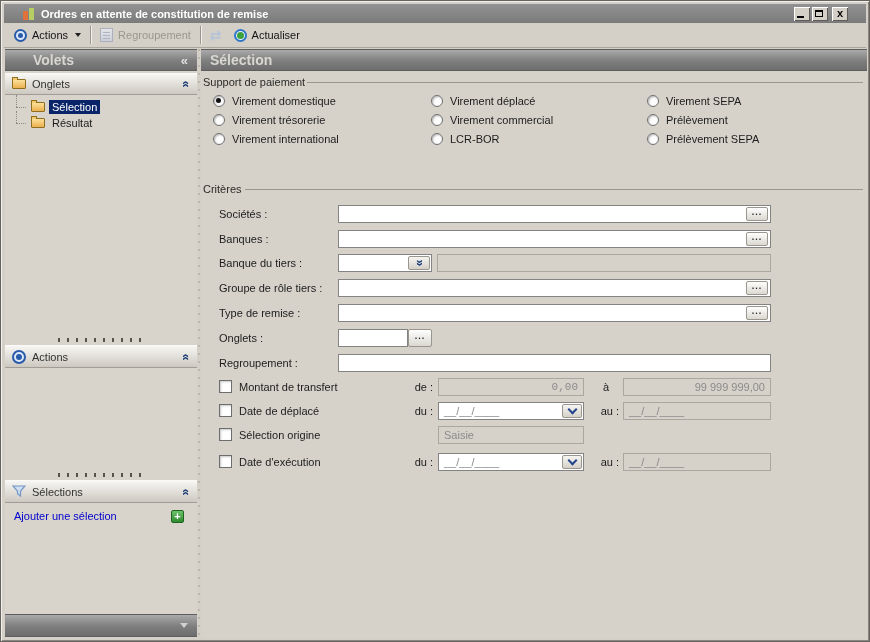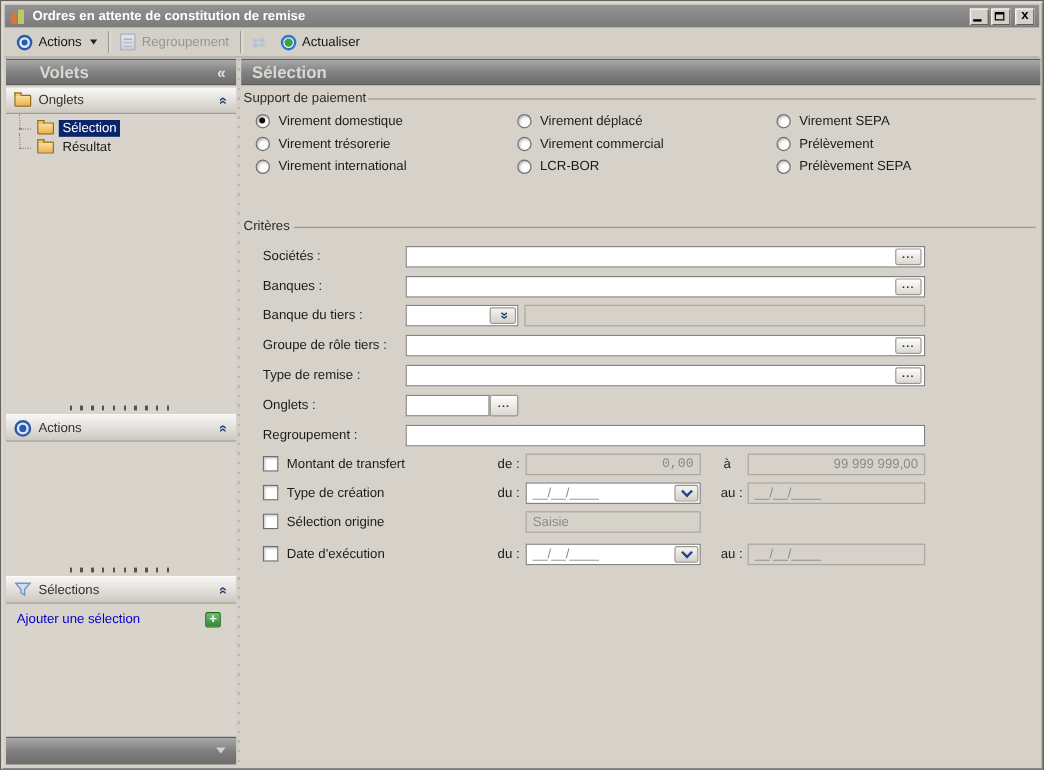--- a/index.html
+++ b/index.html
@@ -1,21 +1,21 @@
 <!DOCTYPE html>
 <html><head>
 <meta charset="utf-8">
 <style>
   html,body{margin:0;padding:0;}
   body{width:870px;height:642px;font-family:"Liberation Sans","DejaVu Sans",sans-serif;font-size:11px;color:#1c1c1c;background:#fff;}
   .window{position:absolute;left:0;top:0;width:870px;height:642px;background:#d4d0c8;border:1px solid #66625e;box-sizing:border-box;box-shadow:inset 1px 1px 0 #f2f0ec, inset -1px -1px 0 #8a867f;}
   .abs{position:absolute;}
 
   
-  .titlebar{position:absolute;left:3px;top:3px;right:3px;height:19px;background:linear-gradient(#929292,#7b7b7b);display:flex;align-items:center;padding:0 4px;box-sizing:border-box;}
+  .titlebar{position:absolute;left:3px;top:3px;right:3px;height:19px;background:linear-gradient(#929292,#7b7b7b);display:flex;align-items:center;padding:0 18px;box-sizing:border-box;}
   .title-icon{width:14px;height:14px;position:relative;margin-right:5px;flex:0 0 auto;}
   .title-icon .bar-o{position:absolute;left:1px;bottom:1px;width:5px;height:9px;background:#e0733d;}
   .title-icon .bar-g{position:absolute;left:7px;bottom:1px;width:5px;height:12px;background:#b6ce62;}
   .title-text{color:#ffffff;font-weight:bold;font-size:11px;flex:1 1 auto;white-space:nowrap;overflow:hidden;}
   .winbtn{width:16px;height:14px;background:#d4d0c8;box-shadow:inset 1px 1px 0 #ffffff, inset -1px -1px 0 #5f5b58;margin-left:2px;position:relative;flex:0 0 auto;}
   .winbtn.close{margin-left:4px;}
   .glyph-min{position:absolute;left:3px;bottom:3px;width:7px;height:2px;background:#000;}
   .glyph-max{position:absolute;left:3px;top:3px;width:8px;height:7px;border:1px solid #000;border-top-width:2px;box-sizing:border-box;}
   .glyph-close{position:absolute;left:0;top:0;width:16px;height:14px;line-height:13px;text-align:center;font-weight:bold;font-size:11px;color:#000;}
 
@@ -256,21 +256,21 @@
     <span class="mini-label" style="left:180px;top:332px;width:52px;">de :</span>
     <div class="input disabled" style="left:237px;top:329px;width:146px;font-family:Liberation Mono, monospace;">
         <span class="ph right">0,00</span>
       </div>
     <span class="field-label" style="left:402px;top:332px;">à</span>
     <div class="input disabled" style="left:422px;top:329px;width:148px;">
         <span class="ph right">99 999 999,00</span>
       </div>
 
     <span class="checkbox" style="left:18px;top:355px;"></span>
-    <span class="field-label" style="left:38px;top:356px;">Type de création</span>
+    <span class="field-label" style="left:38px;top:356px;">Date de déplacé</span>
     <span class="mini-label" style="left:180px;top:356px;width:52px;">du :</span>
     <div class="input" style="left:237px;top:353px;width:146px;">
       <span class="ph">__/__/____</span>
       <span class="combo-btn" style="width:20px;">
           <span class="chev-down"></span>
         </span>
     </div>
     <span class="mini-label" style="left:385px;top:356px;width:33px;">au :</span>
     <div class="input disabled" style="left:422px;top:353px;width:148px;">
         <span class="ph">__/__/____</span>

